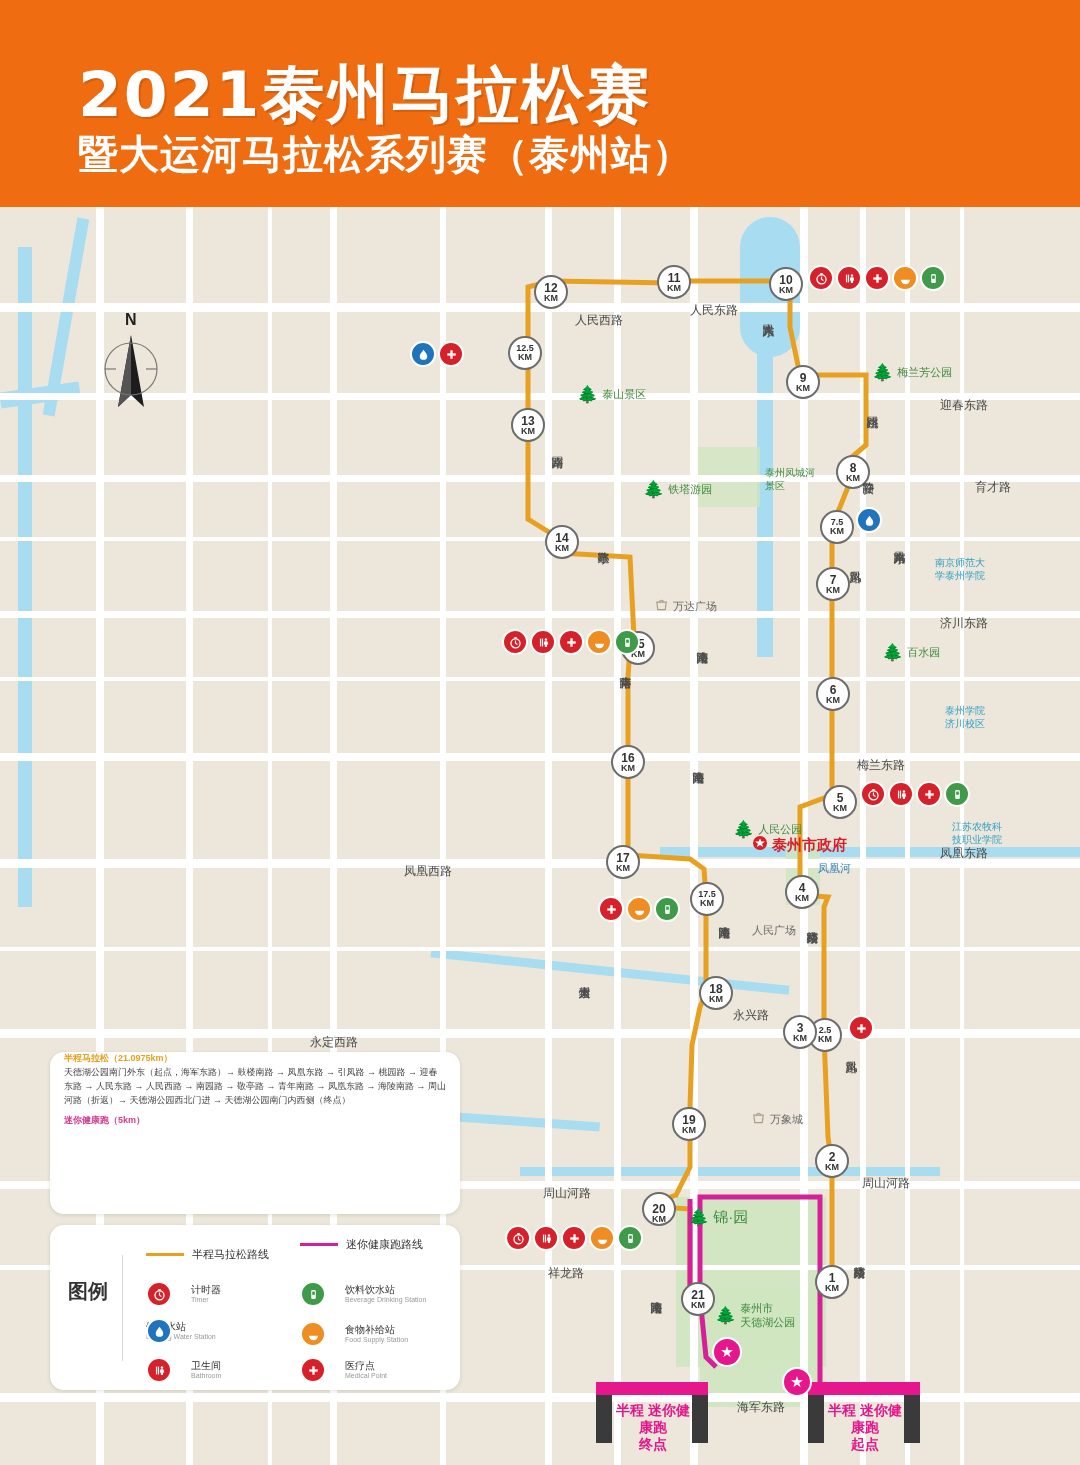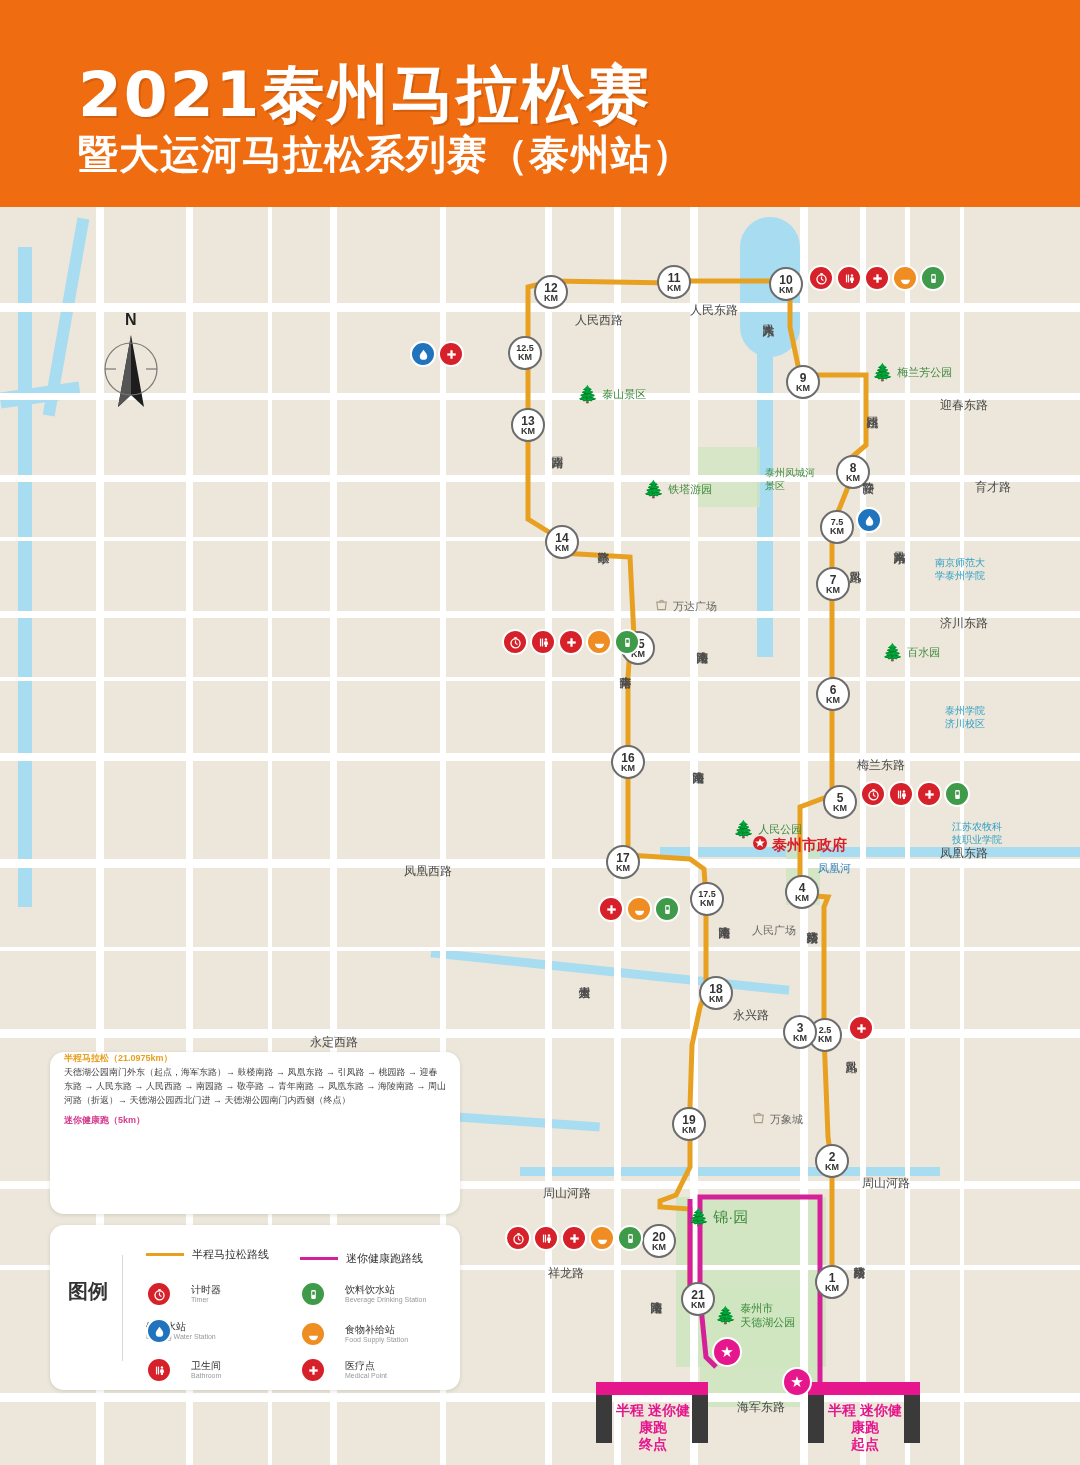--- a/index.html
+++ b/index.html
@@ -285,21 +285,21 @@
         <span>KM</span>
       </div>
       <div class="km" style="left: 699px; top: 769px;">
         <b style="font-size: 12px;">18</b>
         <span>KM</span>
       </div>
       <div class="km" style="left: 672px; top: 900px;">
         <b style="font-size: 12px;">19</b>
         <span>KM</span>
       </div>
-      <div class="km" style="left: 642px; top: 1017px;">
+      <div class="km" style="left: 642px; top: 985px; justify-content: flex-end;">
         <b style="font-size: 12px;">20</b>
         <span>KM</span>
       </div>
       <div class="km" style="left: 681px; top: 1075px;">
         <b style="font-size: 12px;">21</b>
         <span>KM</span>
       </div>
     </div>
 
   <div id="svc-layer">
@@ -643,21 +643,21 @@
   </div>
 
   <div id="legend">
     <div id="legend-title">图例</div>
     <div id="legend-divider"></div>
 
     <div class="lg-line" style="left:96px;top:22px;">
       <span class="swatch-half"></span>
       <span>半程马拉松路线</span>
     </div>
-    <div class="lg-line" style="left:250px;top:26px;">
+    <div class="lg-line" style="left:250px;top:12px;">
       <span class="swatch-mini"></span>
       <span>迷你健康跑路线</span>
     </div>
 
     <div class="lg-item" style="left:96px;top:56px;">
       <span class="svc timer">
         <svg width="13" height="13" viewBox="0 0 16 16">
             <circle cx="8" cy="9" r="5.6" fill="none" stroke="#fff" stroke-width="1.6"></circle>
             <line x1="8" y1="9" x2="8" y2="5.6" stroke="#fff" stroke-width="1.5"></line>
             <line x1="8" y1="9" x2="10.4" y2="10.4" stroke="#fff" stroke-width="1.5"></line>

